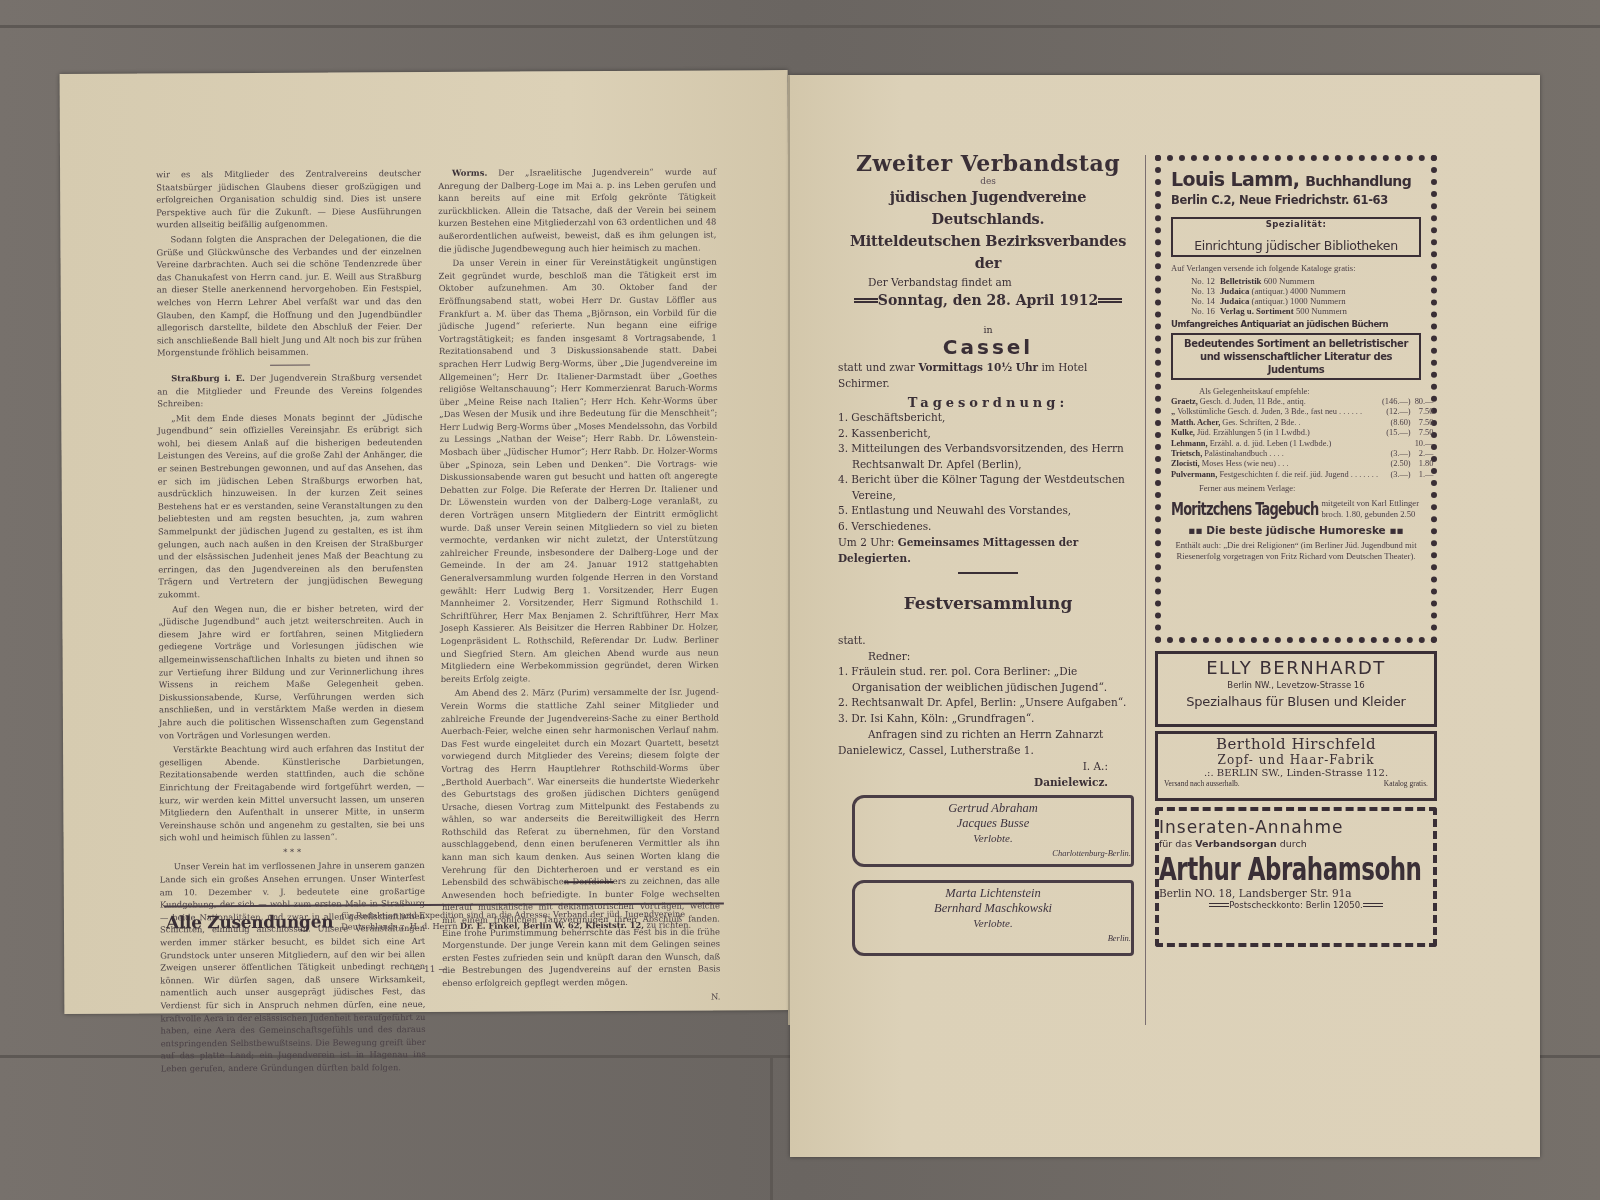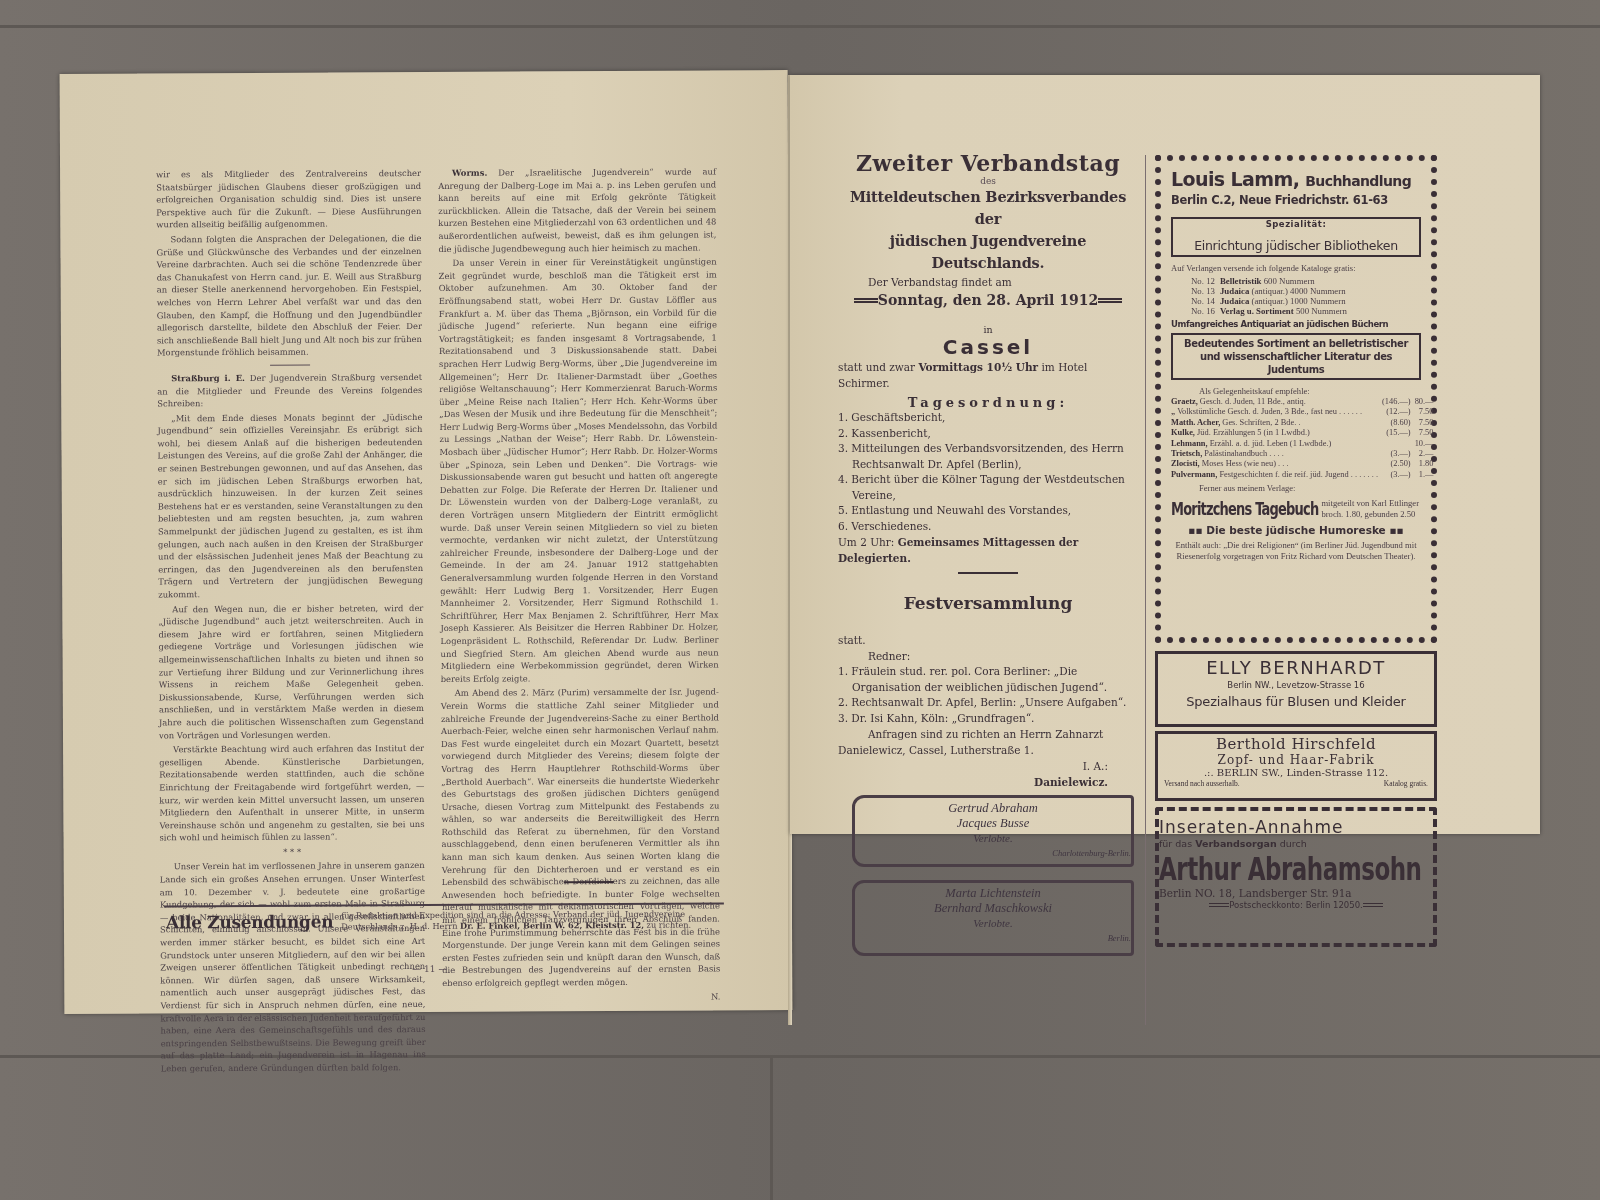--- a/index.html
+++ b/index.html
@@ -16,21 +16,21 @@
     position: absolute;
     background: #d9cdb4;
     box-shadow: 0 0 4px rgba(0,0,0,0.4);
   }
   .page-left {
     left: 62px; top: 72px; width: 728px; height: 940px;
     background: linear-gradient(90deg, #d6cbb0 0%, #dcd1b7 70%, #d2c6aa 100%);
     transform: rotate(-0.3deg);
   }
   .page-right {
-    left: 790px; top: 75px; width: 750px; height: 759px;
+    left: 790px; top: 75px; width: 750px; height: 1082px;
     background: linear-gradient(90deg, #d3c7ab 0%, #dcd1b8 15%, #ddd2ba 100%);
   }
   .fold {
     position: absolute; left: 788px; top: 75px; width: 4px; height: 950px;
     background: linear-gradient(90deg, #b5a98e, #e0d6bf);
   }
   .col {
     position: absolute;
     font-family: "DejaVu Serif", serif;
     font-size: 8.4px;
@@ -171,22 +171,22 @@
   </div>
   <div class="page-num">— 11 —</div>
 </div>
 
 <div class="fold"></div>
 
 <div class="page page-right">
   <div class="announce">
     <div class="title">Zweiter Verbandstag</div>
     <div class="des">des</div>
+    <div class="sub">jüdischen Jugendvereine Deutschlands.</div>
     <div class="sub">Mitteldeutschen Bezirksverbandes der</div>
-    <div class="sub">jüdischen Jugendvereine Deutschlands.</div>
     <div class="line indent">Der Verbandstag findet am</div>
     <div class="date-row">
       <span class="dbl-rule"></span>
       <span>Sonntag, den 28. April 1912</span>
       <span class="dbl-rule"></span>
     </div>
     <div class="small-center">in</div>
     <div class="city">Cassel</div>
     <div class="line"><span>statt und zwar </span><b>Vormittags 10½ Uhr</b><span> im Hotel Schirmer.</span></div>
     <div class="agenda-title">Tagesordnung:</div>

